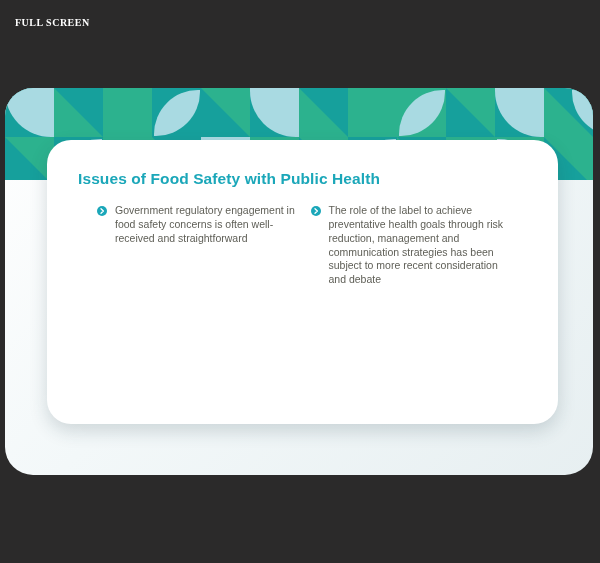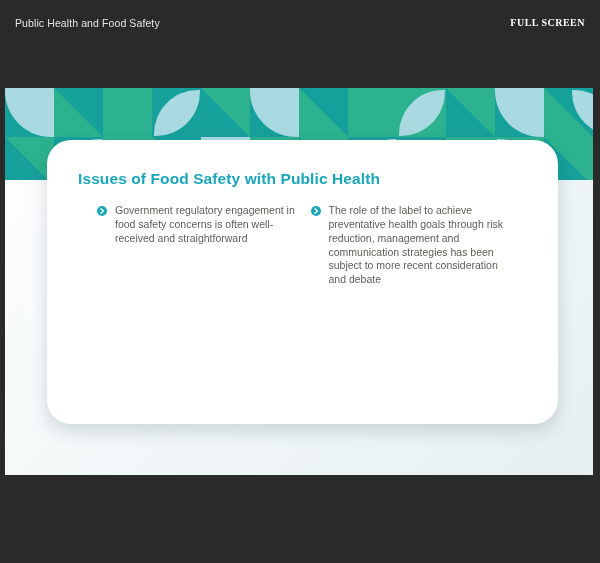--- a/index.html
+++ b/index.html
@@ -22,20 +22,21 @@
     color:#ffffff; font-size:10px; font-weight:bold; letter-spacing:.5px;
     background:none; border:none; cursor:pointer;
     font-family:Liberation Serif, serif;
   }
 
   
   .stage {
     position:absolute; left:5px; top:88px; width:588px; height:387px;
     background:linear-gradient(135deg,#ffffff 0%,#f3f8f9 45%,#e7eff1 100%);
     overflow:hidden;
+    border-radius:28px;
   }
 
   
   .pattern { position:absolute; top:0; left:0; width:588px; height:92px; overflow:hidden; }
   .pt { position:absolute; width:49px; height:49px; }
   .bg-teal  { background:#16a09c; }
   .bg-green { background:#2cb28e; }
   .diag-gt  { background:linear-gradient(45deg,#2cb28e 49.7%,#16a09c 50.3%); }
   .diag-tg  { background:linear-gradient(45deg,#16a09c 49.7%,#2cb28e 50.3%); }
   .shape-ql {                      
@@ -68,21 +69,20 @@
     font-size:10.5px; color:#5e5e56; line-height:1.32; max-width:402px;
   }
 
   
   .controls { position:absolute; left:0; top:475px; width:600px; height:88px; }
 </style>
 </head>
 <body>
 
 <div class="header">
-  <div class="header-title">Public Health and Food Safety</div>
   <button class="fullscreen-btn">FULL SCREEN</button>
 </div>
 
 <div class="stage">
 
   <div class="pattern">
 
     <div class="pt bg-teal" style="left:0px;   top:0;">
         <div class="shape-ql"></div>
       </div>

